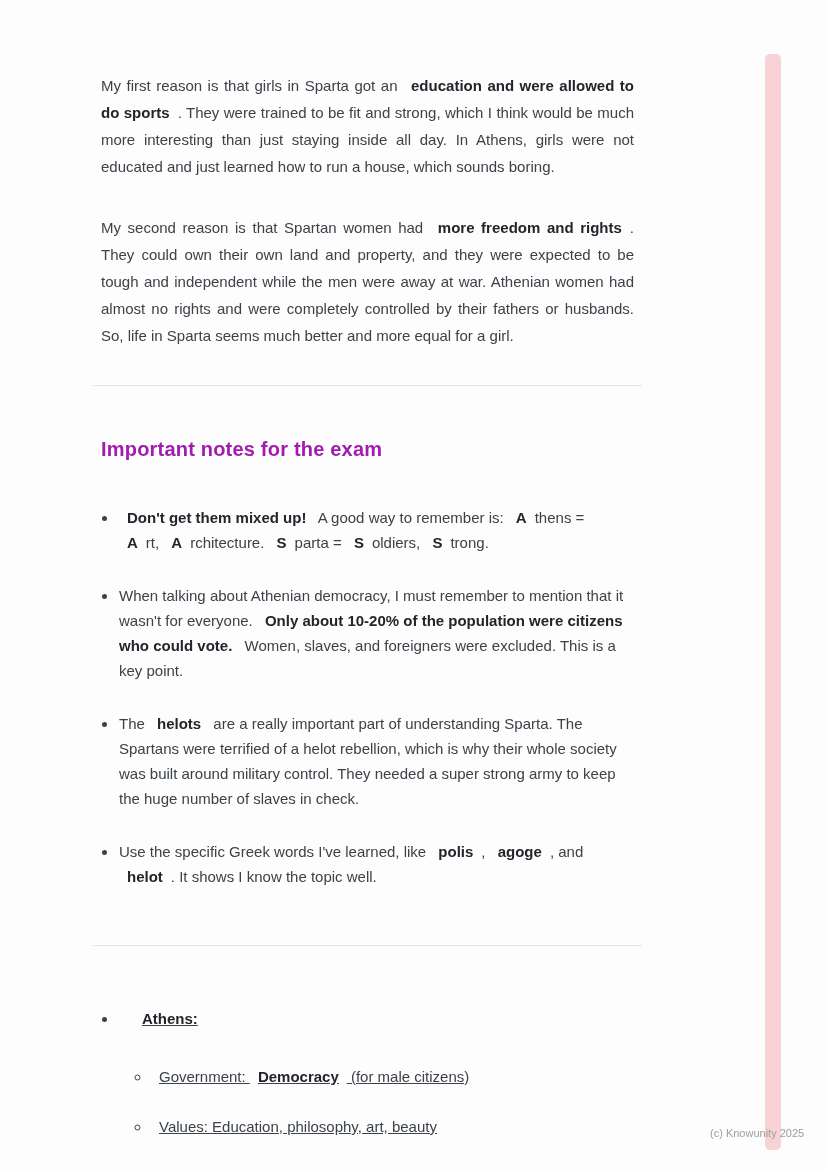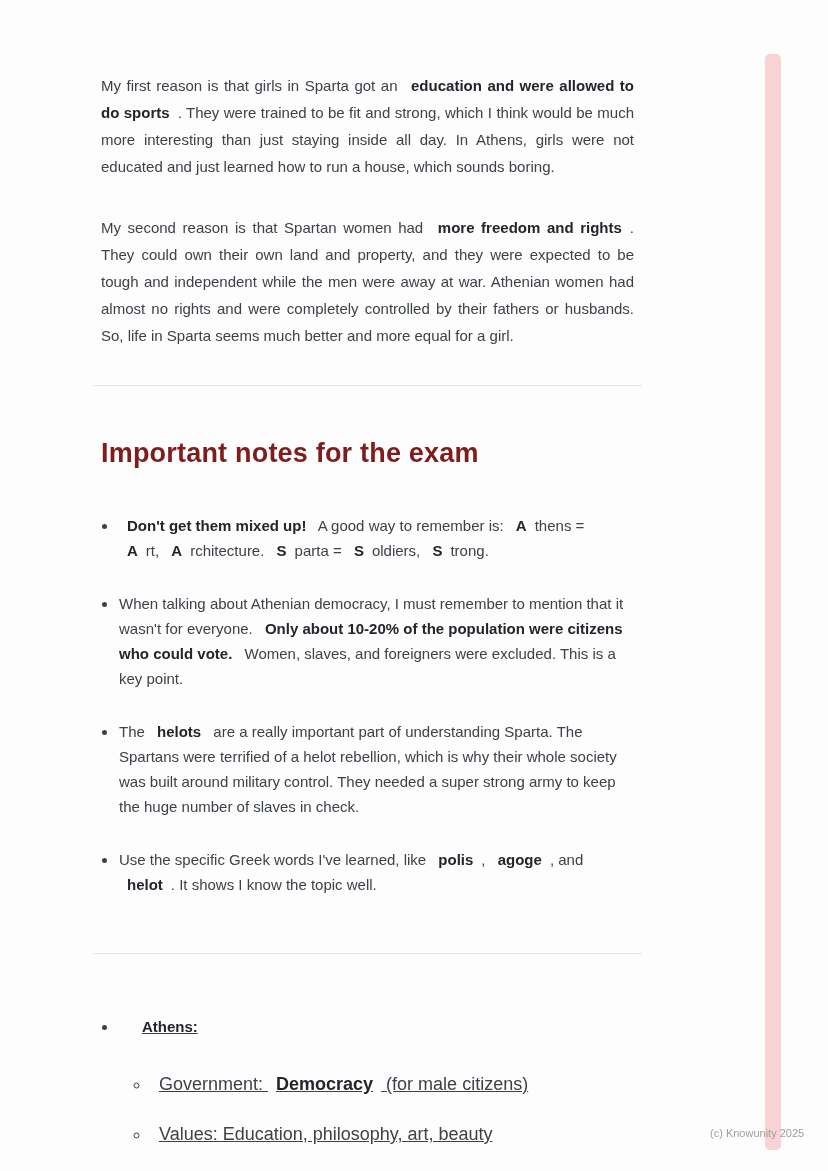--- a/index.html
+++ b/index.html
@@ -28,22 +28,22 @@
     margin-bottom: 18px;
     color: #3c4248;
   }
   b { font-weight: 700; color: #22262b; }
   .divider {
     border: none;
     border-top: 1px solid #e6e6e6;
     margin: 28px 0;
   }
   .section-heading {
-    color: #7f1d1d;
-    font-size: 27px;
+    color: #a21caf;
+    font-size: 20px;
     font-weight: 700;
     margin: 0 0 20px 0;
     letter-spacing: 0.2px;
   }
   ul.notes-list {
     list-style: disc;
     padding-left: 25px;
     margin: 0 0 28px 0;
   }
   ul.notes-list > li {
@@ -72,21 +72,21 @@
   ul.summary-list > li {
     font-size: 15px;
     line-height: 25px;
   }
   ul.sub-list {
     list-style: circle;
     padding-left: 25px;
     margin-top: 17px;
   }
   ul.sub-list > li {
-    font-size: 18px;
+    font-size: 15px;
     line-height: 25px;
     margin-bottom: 9px;
   }
   .edge-bar {
     position: absolute;
     left: 749px;
     top: 38px;
     width: 11px;
     height: 1096px;
     background: #f8d2d4;

